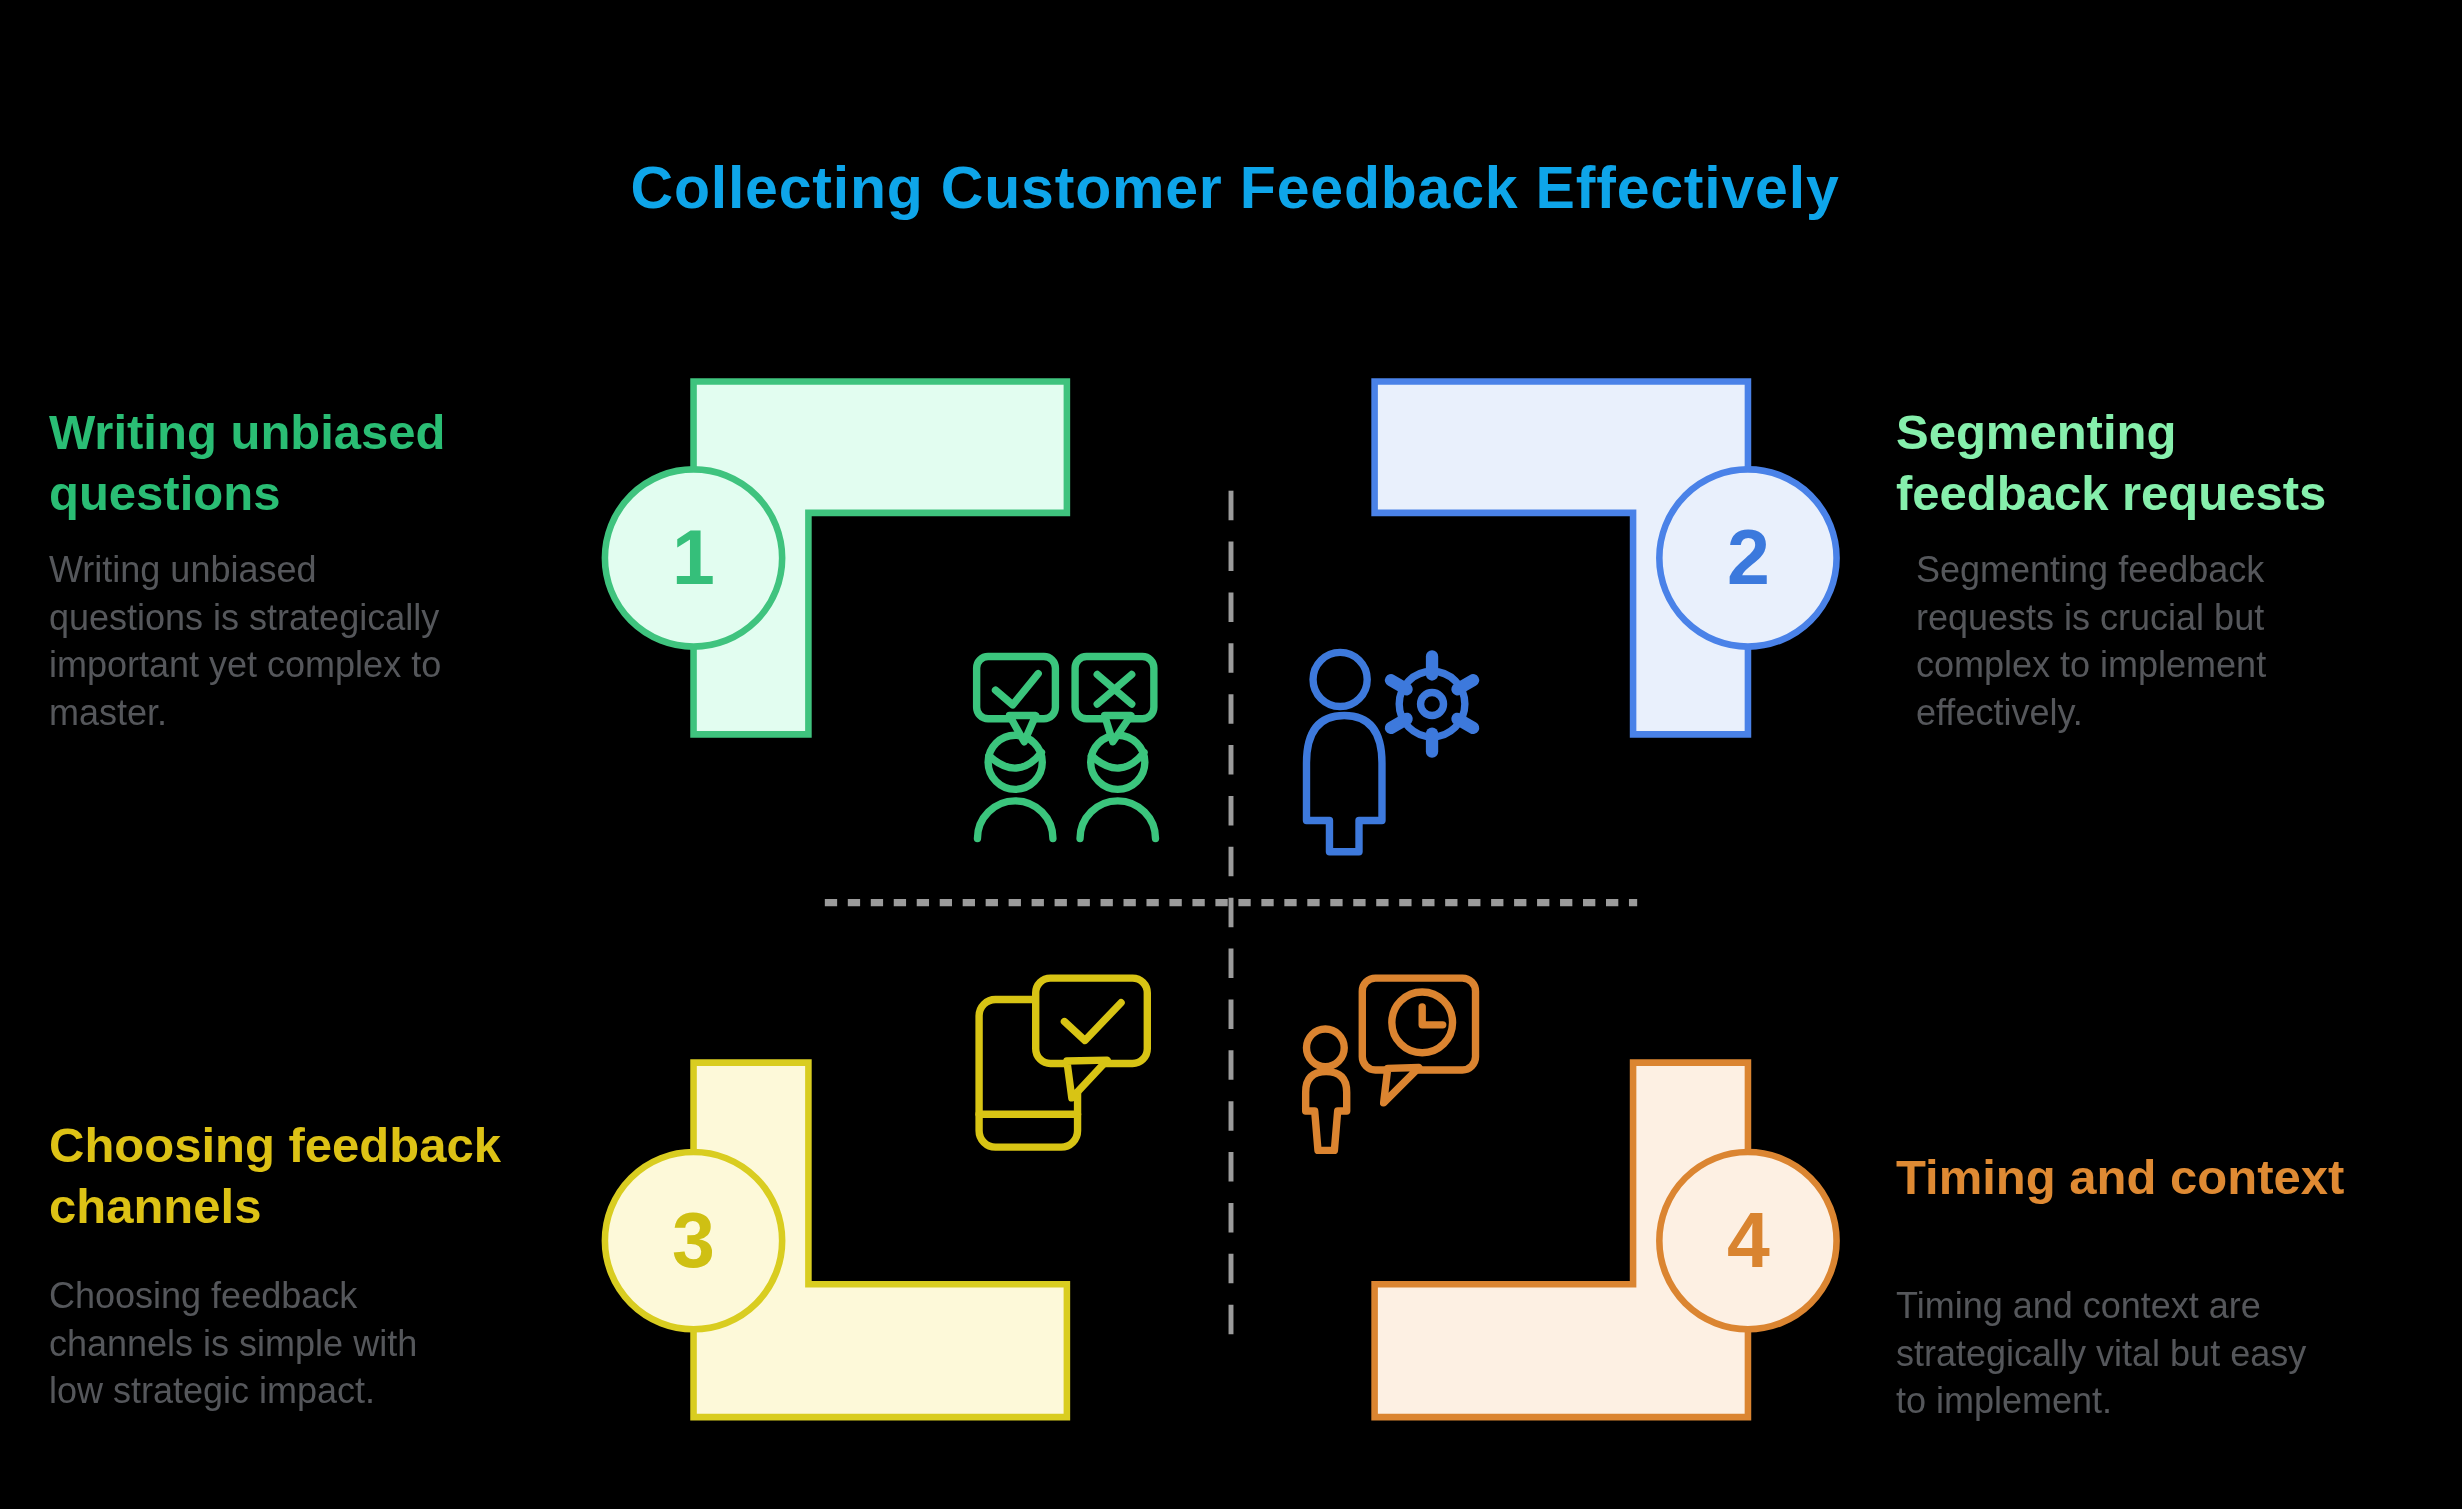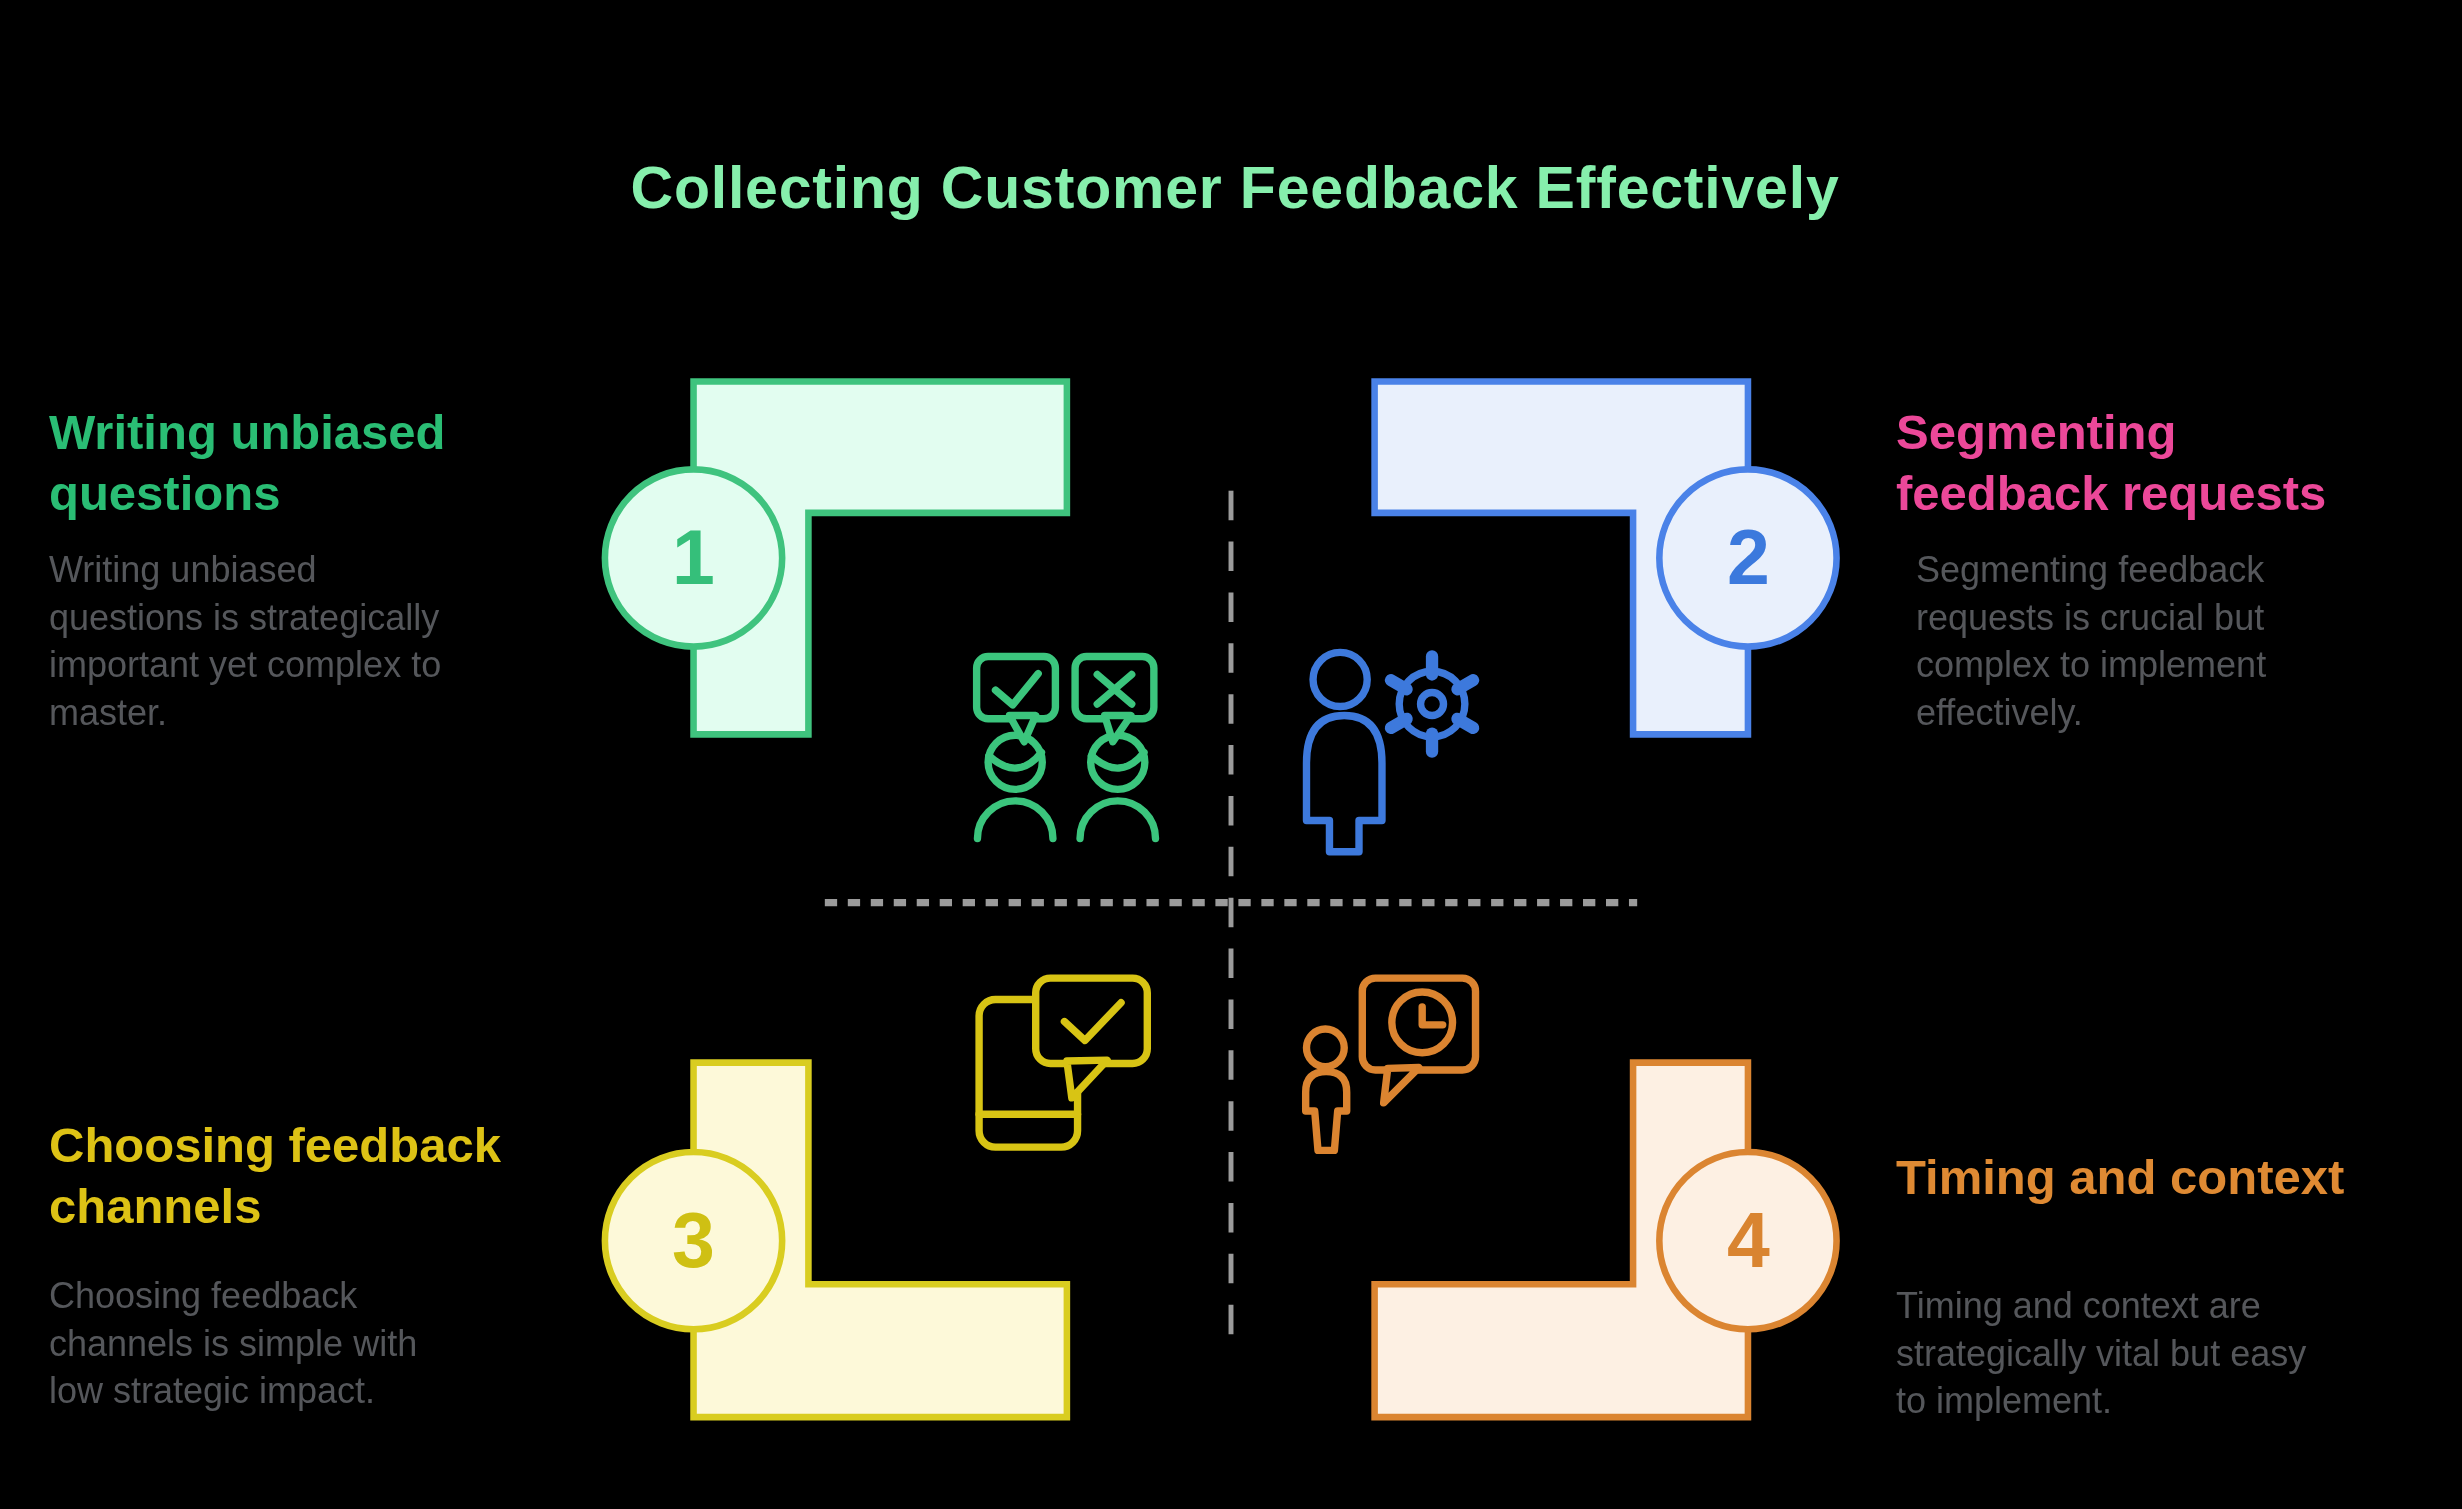--- a/index.html
+++ b/index.html
@@ -9,31 +9,31 @@
     background:#000;
     font-family:"Liberation Sans", sans-serif;
     overflow:hidden;
   }
   .layer{position:absolute;left:0;top:0;width:100%;height:100%;}
   .txt{position:absolute;white-space:pre-line;}
   .page-title{
     left:8px;right:0;top:154px;
     text-align:center;
     font-size:59px;font-weight:700;
-    color:#86efac;letter-spacing:0.8px;
+    color:#0ea5e9;letter-spacing:0.8px;
   }
   .heading{font-weight:700;font-size:49px;line-height:1.25;}
   .body{font-size:36px;line-height:1.32;color:#55575b;}
   .align-r{text-align:left;}
   .align-l{text-align:left;}
   .col-left{left:49px;width:517px;}
   .col-right{left:1896px;width:542px;}
   .h-tl{top:402px;color:#2abd74;}
   .b-tl{top:546px;}
-  .h-tr{top:402px;color:#ec4899;}
+  .h-tr{top:402px;color:#86efac;}
   .b-tr{top:546px;margin-left:20px;}
   .h-bl{top:1115px;color:#ddc215;}
   .b-bl{top:1272px;}
   .h-br{top:1147px;color:#df8a33;}
   .b-br{top:1246px;margin-top:36px;}
   .num{
     position:absolute;width:177px;height:177px;
     display:flex;align-items:center;justify-content:center;
     font-size:77px;font-weight:700;line-height:1;
   }

